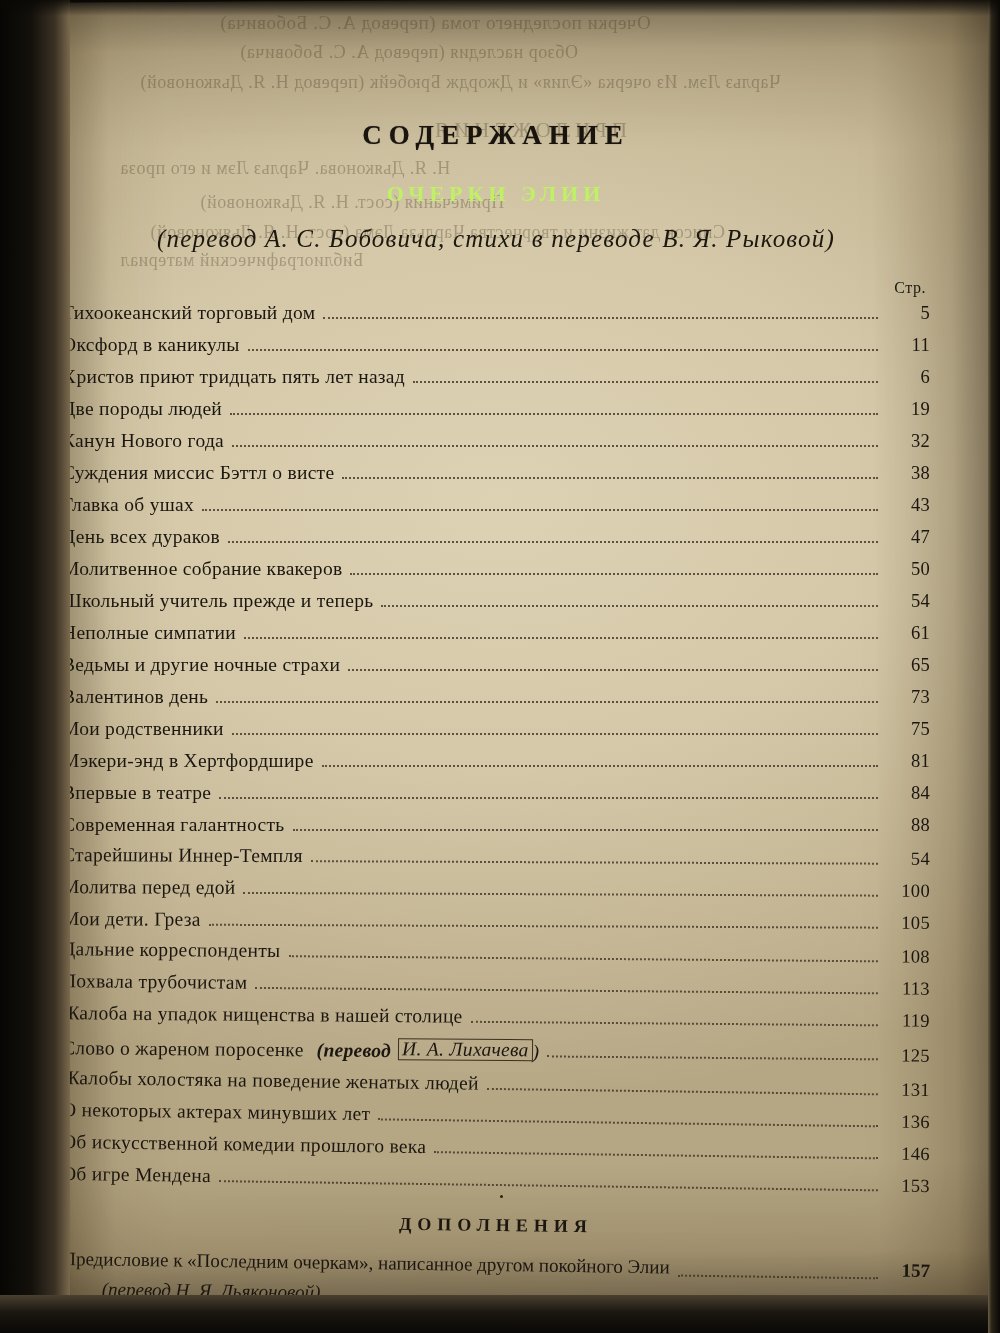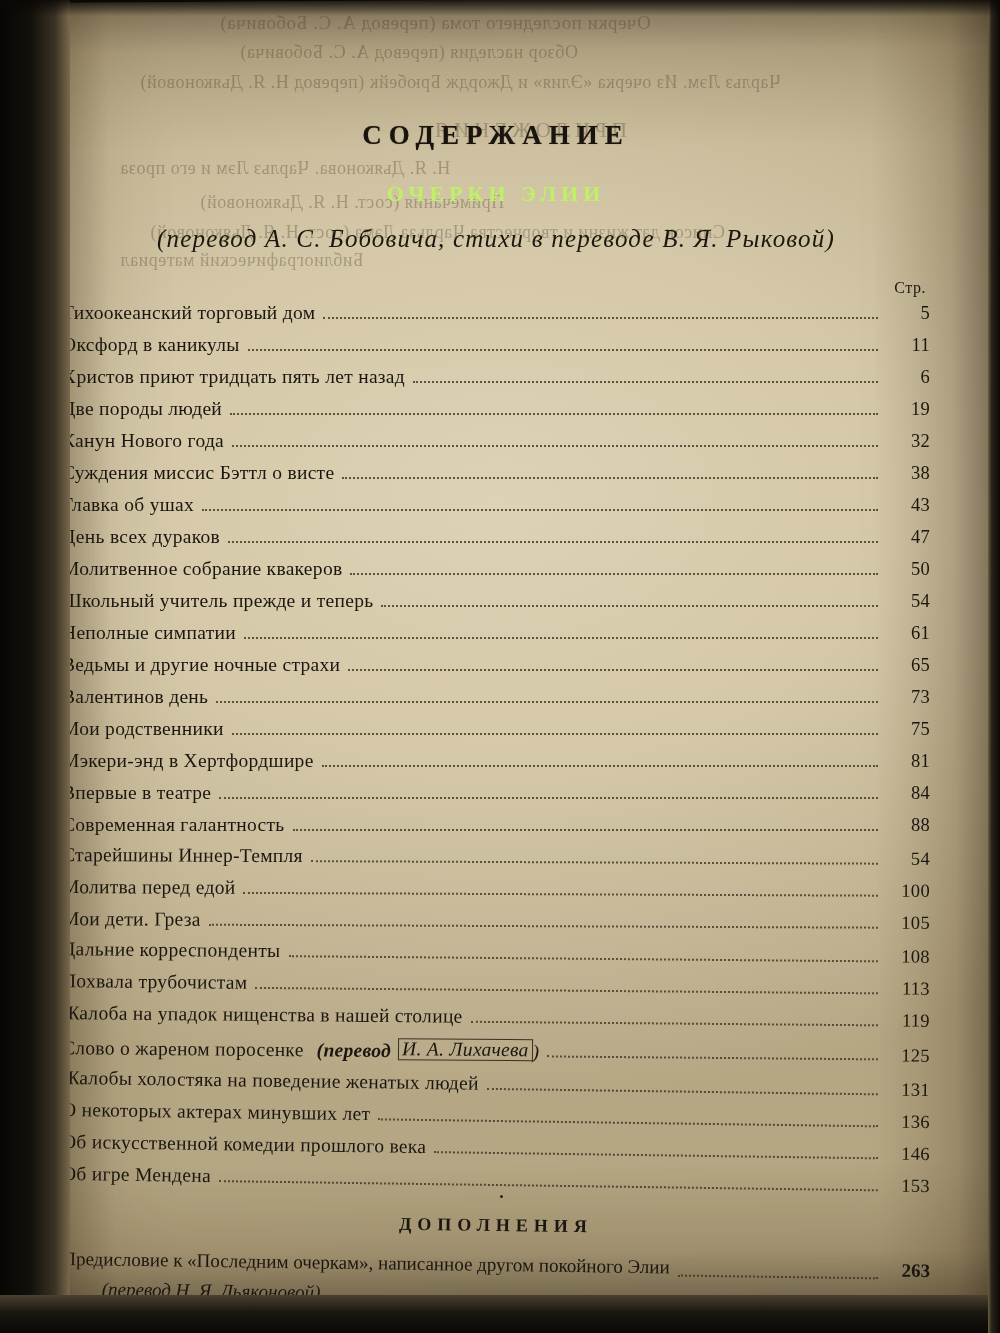--- a/index.html
+++ b/index.html
@@ -371,21 +371,21 @@
           <span class="pg">153</span>
         </li>
     </ul>
 
     <div class="section2 skew-3">ДОПОЛНЕНИЯ</div>
 
     <div class="addendum skew-3">
       <div class="row1">
         <span class="t">Предисловие к «Последним очеркам», написанное другом покойного Элии</span>
         <span class="dots"></span>
-        <span class="pg">263</span>
+        <span class="pg">157</span>
       </div>
       <div class="row2">(перевод Н. Я. Дьяконовой)</div>
     </div>
 
   </div>
 
   <div class="stray-dot"></div>
 
   <div class="gutter-left"></div>
   <div class="gutter-bottom"></div>

